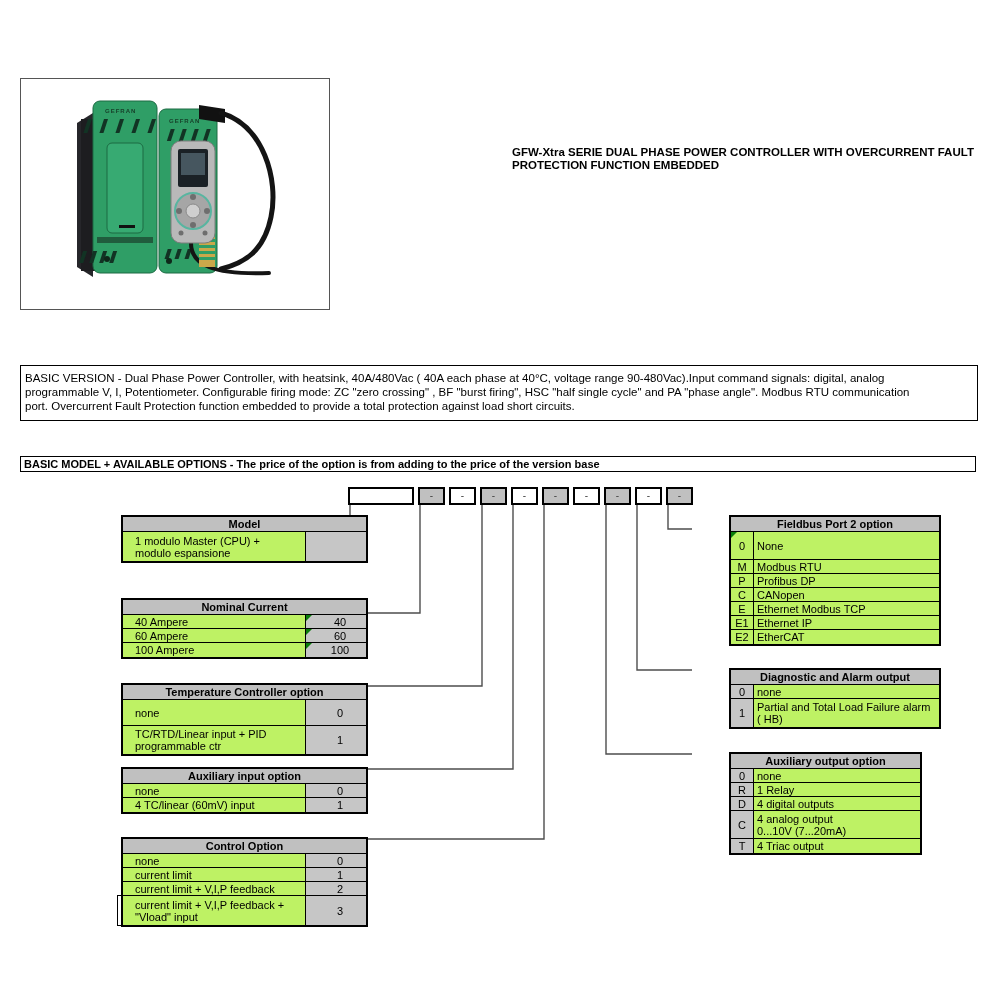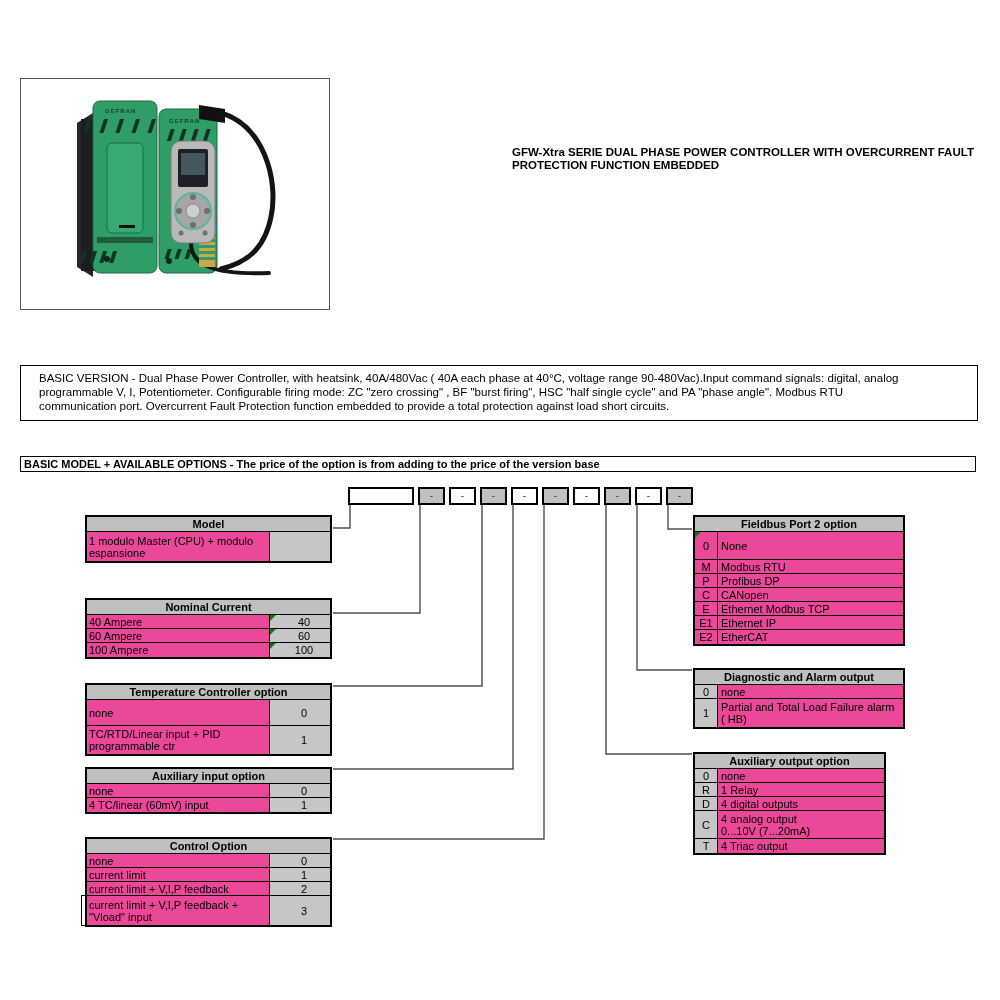--- a/index.html
+++ b/index.html
@@ -11,44 +11,44 @@
   .img-frame { position:absolute; left:20px; top:78px; width:310px; height:232px;
                border:1px solid #555; background:#fff; }
 
   
   .title { position:absolute; left:512px; top:146px; width:470px;
            font-size:11.5px; font-weight:bold; line-height:13px; }
 
   
   .intro-box { position:absolute; left:20px; top:365px; width:958px; height:56px;
                border:1px solid #000; font-size:11.5px; line-height:14px;
-               padding:5px 64px 0 18px; }
+               padding:5px 64px 0 4px; }
 
   
   .opts-box { position:absolute; left:20px; top:456px; width:956px; height:16px;
               border:1px solid #000; font-size:11px; font-weight:bold;
               padding:1px 12px 0 3px; }
 
   
   .code-box { position:absolute; top:487px; height:18px; border:2px solid #000;
               background:#fff; font-size:10px; color:#444; text-align:center;
               line-height:13px; }
   .code-box.gray { background:#c0c0c0; }
 
   
   .lines { position:absolute; left:0; top:0; width:1000px; height:1000px; pointer-events:none; }
 
   
-  .tbl { position:absolute; border:2px solid #000; background:#ec4899; font-size:11px; }
+  .tbl { position:absolute; border:2px solid #000; background:#bef264; font-size:11px;margin-left:36px; }
   .tbl-h { background:#c0c0c0; font-weight:bold; text-align:center;
            border-bottom:1px solid #000; height:15px; line-height:14px; }
   .tr { display:flex; border-bottom:1px solid #000; align-items:stretch; }
   .tr:last-child { border-bottom:none; }
   .td { display:flex; align-items:center; line-height:12px; }
-  .td.lbl { flex:1; padding:0 2px; border-right:1px solid #000; }
+  .td.lbl { flex:1; padding:0 12px; border-right:1px solid #000; }
   .td.val { width:60px; background:#c6c6c6; justify-content:center; position:relative;padding-left:8px; }
   .td.code { width:23px; justify-content:center; border-right:1px solid #000; position:relative; }
   .td.code.gray { background:#c6c6c6; }
   .td.desc { flex:1; padding:0 3px; white-space:pre-line; }
   .marker:before { content:""; position:absolute; left:0; top:0; width:0; height:0;
                    border-top:6px solid #0a7d0a; border-right:6px solid transparent; }
   .bracket { position:absolute; left:-6px; top:-1px; width:6px; height:31px;
              border:1px solid #000; border-right:none; background:transparent; }
   .lastrow { position:relative; }
 </style>

